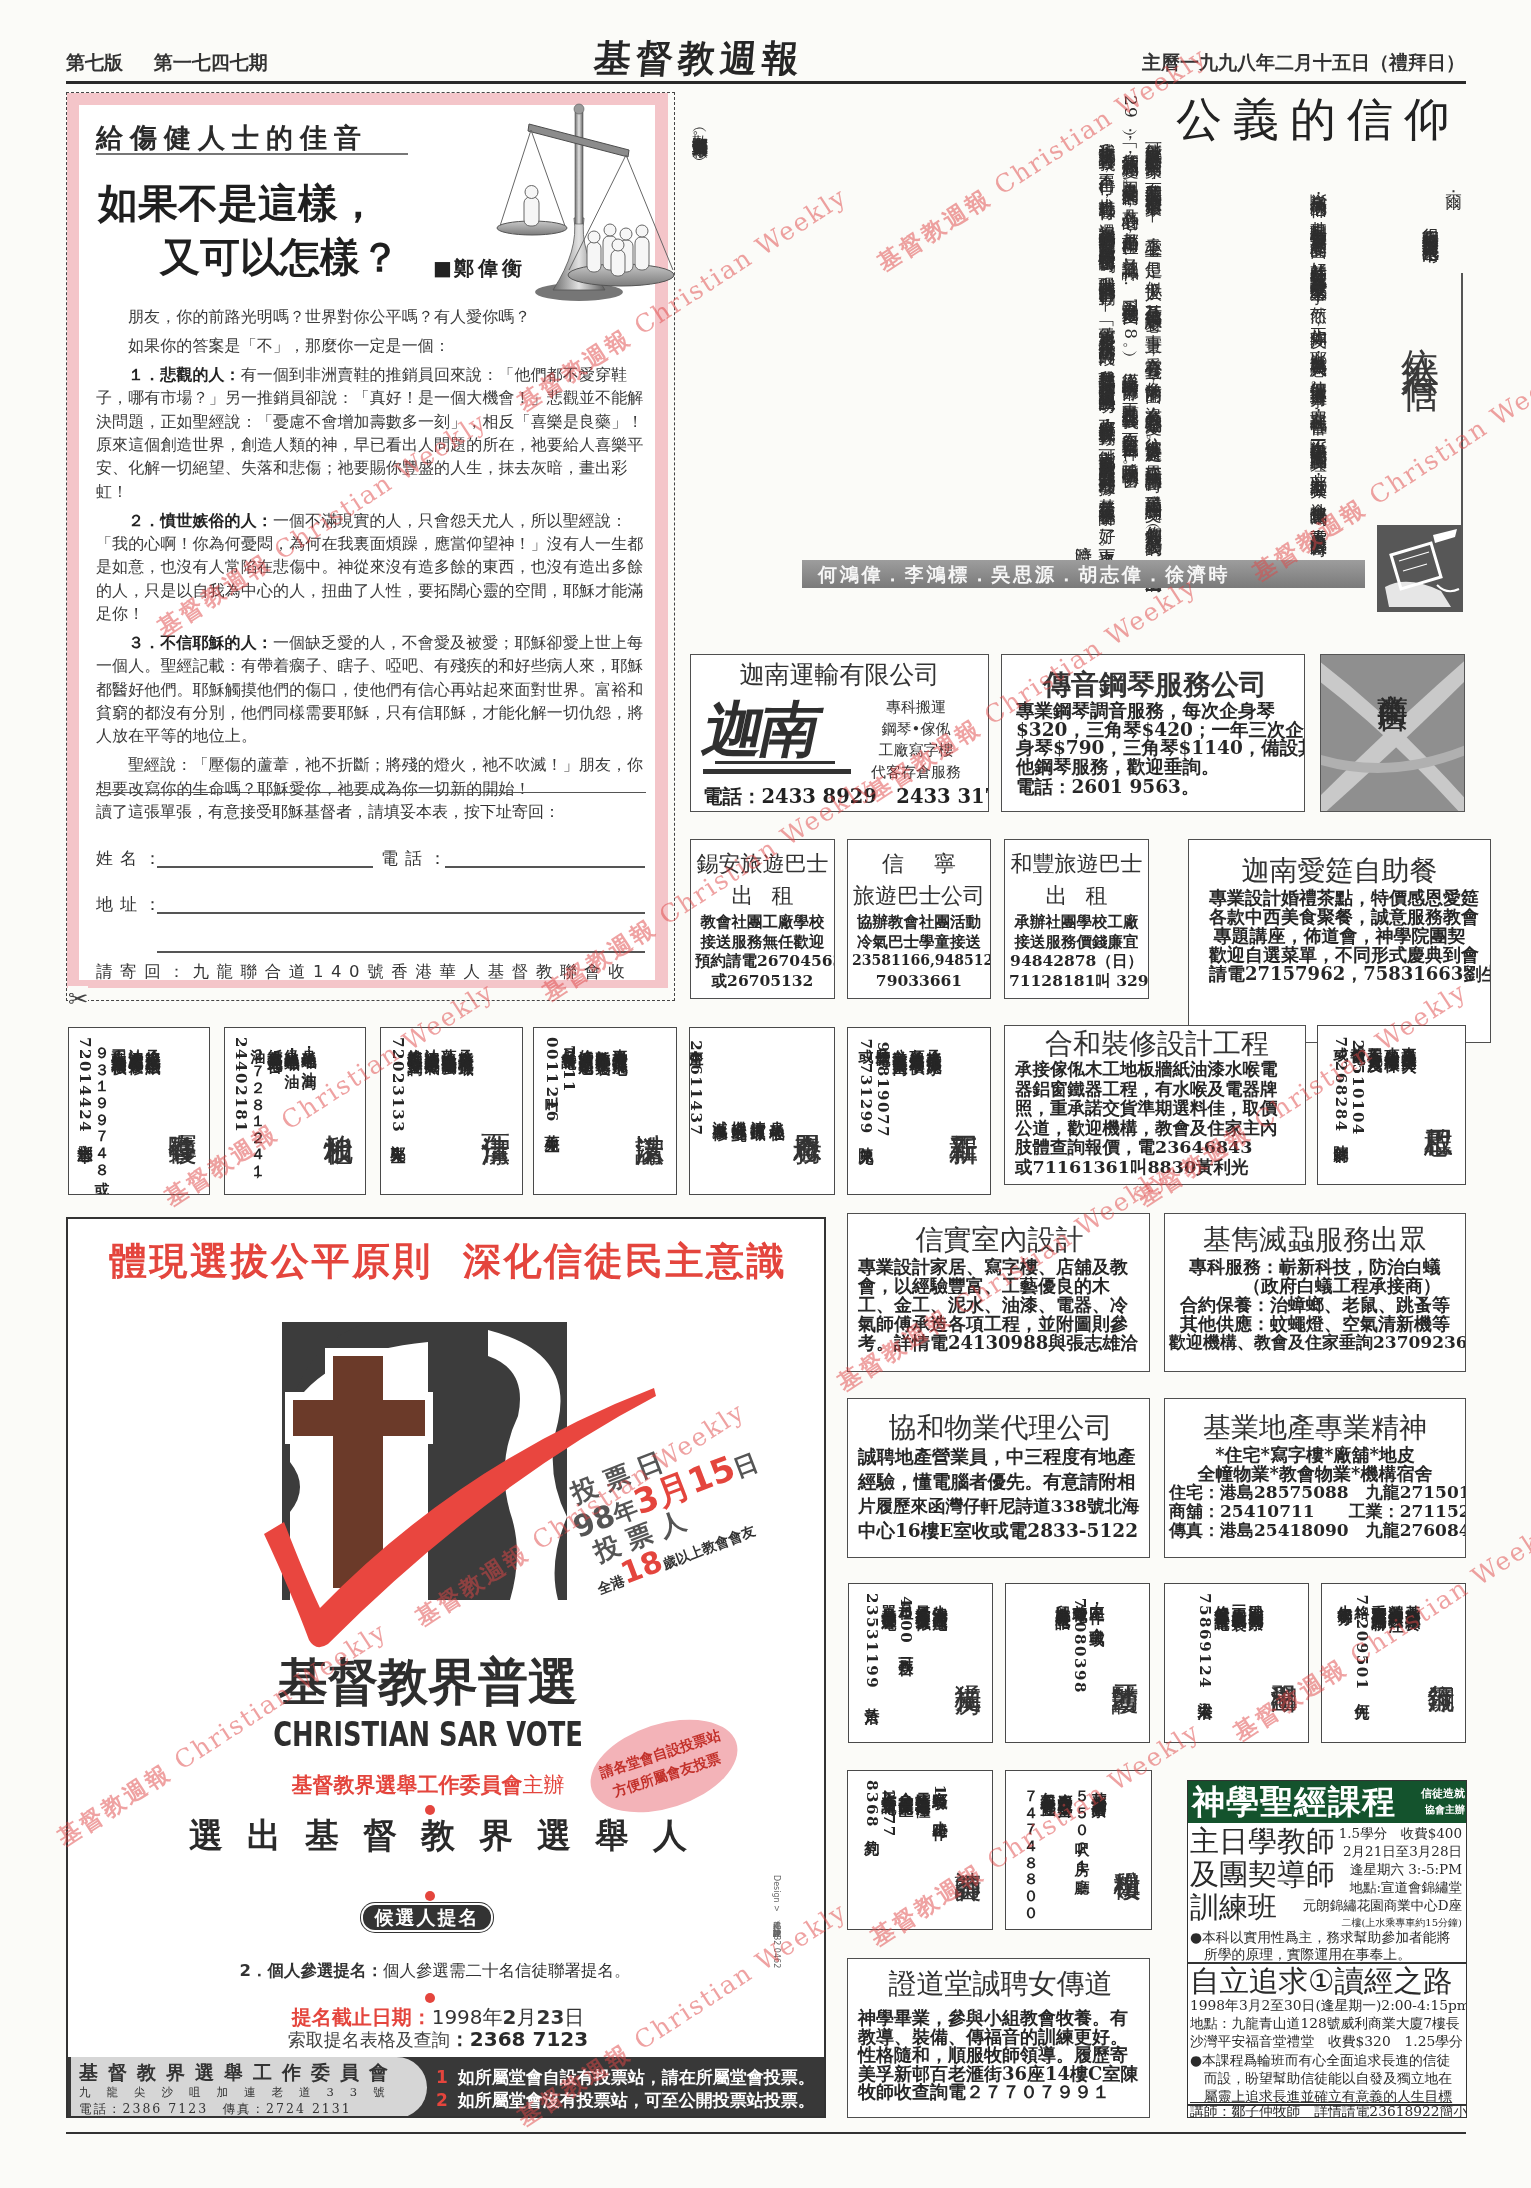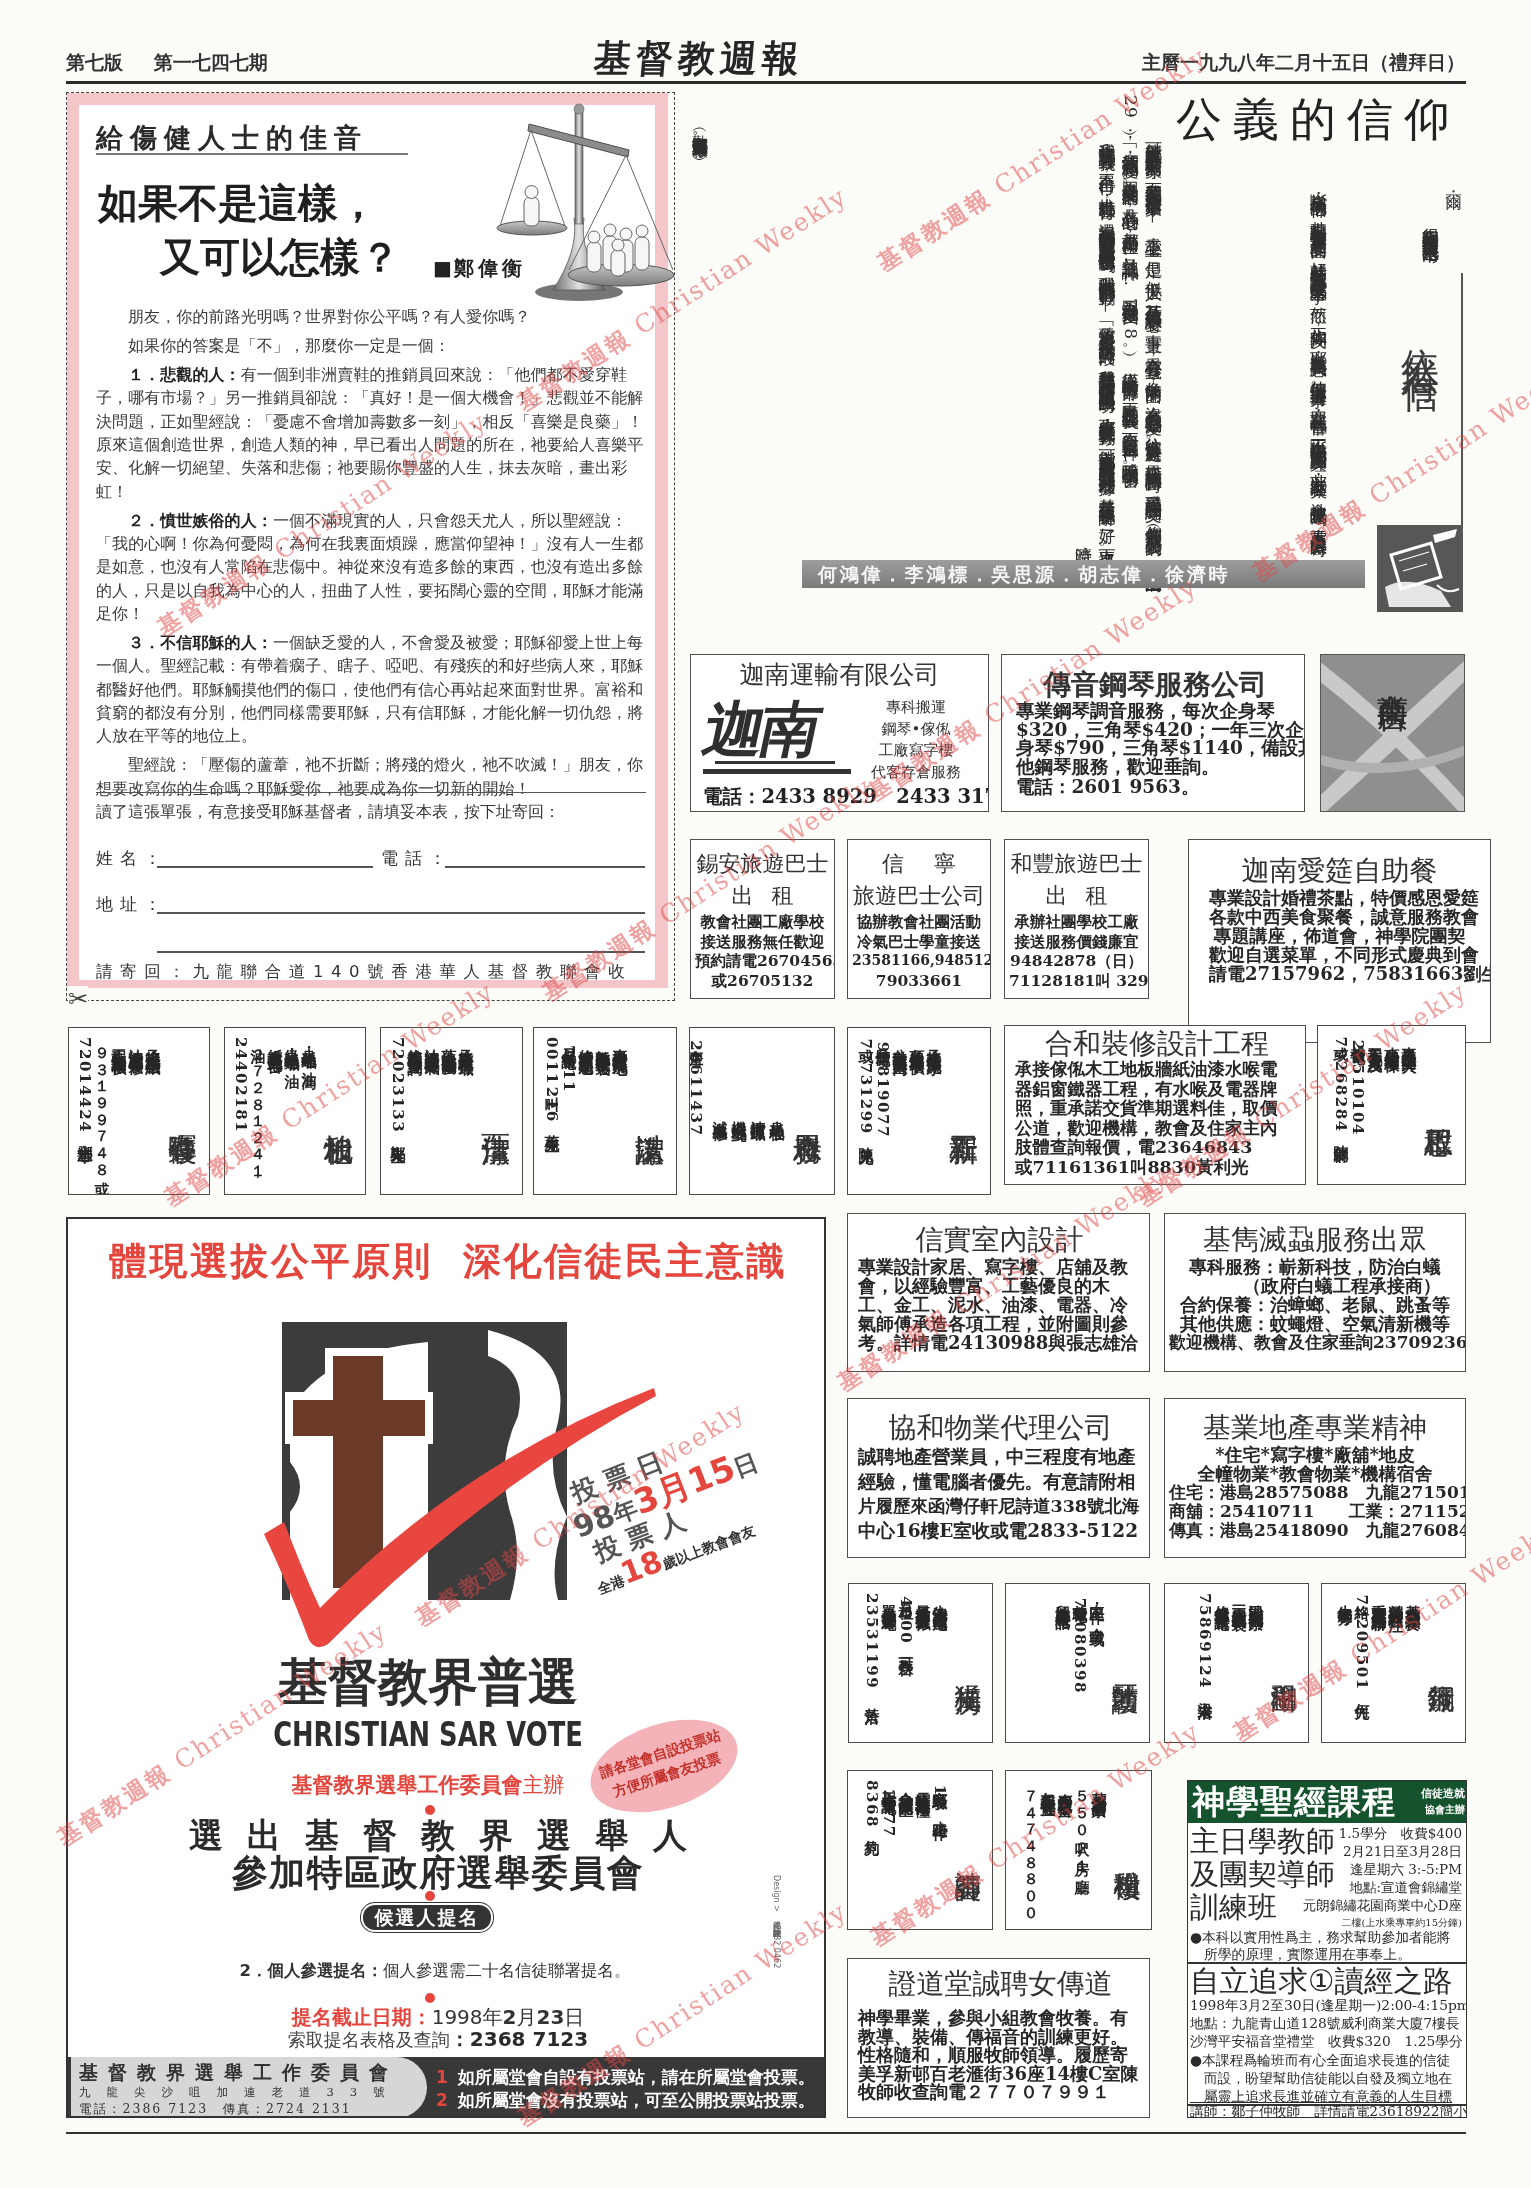--- a/index.html
+++ b/index.html
@@ -346,21 +346,20 @@
   <div class="a sans" style="left:520px;top:505px;width:152px;height:84px;border-radius:50%;background:#f3b3b8;transform:rotate(-18deg);text-align:center;padding-top:18px;color:#c2302a;font-weight:bold;font-size:14px;line-height:22px">
     <div class="nw">請各堂會自設投票站</div>
     <div class="nw">方便所屬會友投票</div>
   </div>
 
   <div class="c serif" style="left:150px;top:552px;width:420px;font-size:21px;line-height:28px;color:#e4453d">
     <span style="font-weight:bold">基督教界選舉工作委員會</span><span>主辦</span>
   </div>
   <div class="dot" style="left:357px;top:586px"></div>
   <div class="c sans" style="left:60px;top:597px;width:620px;font-size:34px;font-weight:bold;letter-spacing:24px;padding-left:24px;color:#2a2a2a;line-height:38px">選出基督教界選舉人</div>
-  <div class="c sans" style="left:60px;top:634px;width:620px;font-size:36px;font-weight:bold;letter-spacing:1.5px;color:#2a2a2a;line-height:40px">參加特區政府選舉委員會</div>
   <div class="dot" style="left:357px;top:672px"></div>
   <div class="a sans nw" style="left:295px;top:686px;width:128px;height:25px;border-radius:12px;background:#333;color:#fff;font-size:19px;font-weight:bold;text-align:center;line-height:25px;letter-spacing:2px;box-shadow:0 0 0 2px #fff,0 0 0 3px #333">候選人提名</div>
   <div class="c sans" style="left:60px;top:741px;width:614px;font-size:16.5px;line-height:22px;color:#333">
     <b>2．個人參選提名：</b><span>個人參選需二十名信徒聯署提名。</span>
   </div>
   <div class="dot" style="left:357px;top:774px"></div>
   <div class="c sans" style="left:100px;top:786px;width:540px;font-size:20px;line-height:24px;color:#333">
     <b class="red">提名截止日期：</b><span>1998</span><span>年</span><b>2</b><span>月</span><b>23</b><span>日</span>
   </div>
   <div class="c sans" style="left:100px;top:808px;width:540px;font-size:18px;line-height:24px;color:#444">

